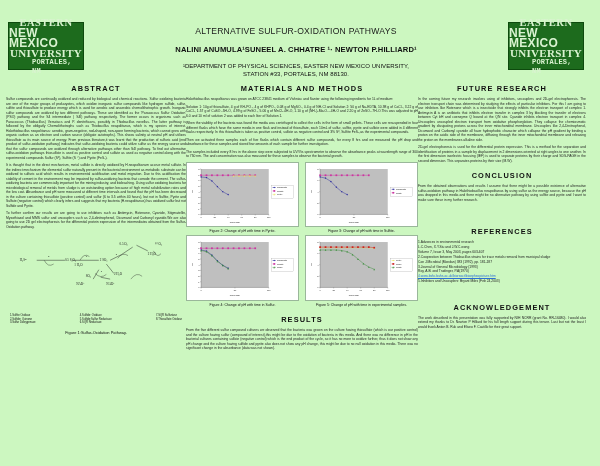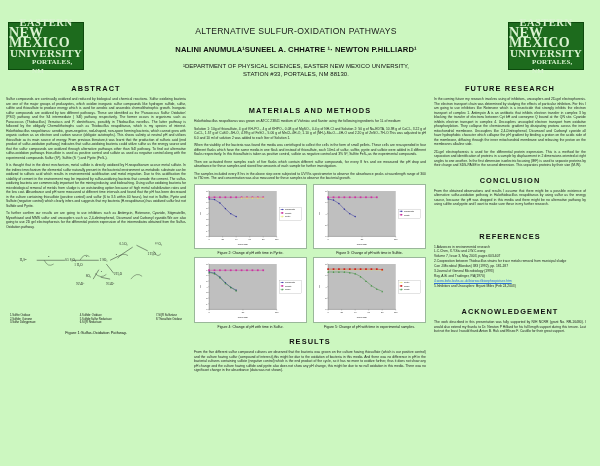--- a/index.html
+++ b/index.html
@@ -12,33 +12,33 @@
   .poster{position:relative;width:592px;height:466px;box-sizing:border-box;}
 
   
   .header{display:flex;align-items:flex-start;justify-content:space-between;padding:22px 8px 0 8px;}
   .logo{
     width:76px;height:48px;background:#1d6b1d;border:1px solid #0d4a0d;
     display:flex;flex-direction:column;justify-content:center;align-items:center;
     padding:1px 0;box-sizing:border-box;flex:0 0 auto;
   }
   .logo .l1{font-family:"Liberation Serif",serif;color:#d9f3d0;font-size:10.5px;letter-spacing:.5px;line-height:11px;font-weight:700;}
-  .logo .l2{font-family:Liberation Serif, serif;color:#d9f3d0;font-size:14px;letter-spacing:.3px;line-height:10px;font-weight:700;}
+  .logo .l2{font-family:Liberation Sans, sans-serif;color:#d9f3d0;font-size:12px;letter-spacing:.3px;line-height:10px;font-weight:700;}
   .logo .l3{font-family:"Liberation Serif",serif;color:#d9f3d0;font-size:11px;letter-spacing:.3px;line-height:10px;font-weight:700;}
-  .logo .l4{font-family:Liberation Serif, serif;color:#d9f3d0;font-size:7px;letter-spacing:.2px;line-height:9px;font-weight:700;padding-left:23px;}
+  .logo .l4{font-family:Liberation Mono, monospace;color:#d9f3d0;font-size:7px;letter-spacing:.2px;line-height:9px;font-weight:700;padding-left:23px;}
   .titlewrap{flex:1;text-align:center;padding:4px 6px 0 6px;}
   .maintitle{font-size:8.6px;letter-spacing:.25px;margin-bottom:9px;color:#1a1a1a;}
   .authors{font-size:7.6px;font-weight:700;letter-spacing:.1px;margin-bottom:8px;}
   .affil{font-size:6px;line-height:8px;letter-spacing:.05px;}
 
   
-  .cols{display:flex;padding:4px 6px 0 6px;gap:8px;}
+  .cols{display:flex;padding:4px 6px 0 6px;}
   .col{flex:1;min-width:0;}
   .col.left{flex:0 0 180px;}
-  .col.mid{flex:0 0 232px;margin-top:22px;}
+  .col.mid{flex:0 0 232px;}
   .col.right{flex:1;}
 
   .sechead{
     text-align:center;font-weight:700;font-size:7.4px;letter-spacing:1.1px;
     margin:2px 0 4px 0;color:#111;
   }
   .body-text{
     font-size:3.35px;line-height:4.5px;text-align:justify;color:#1c1c1c;
     letter-spacing:.02px;
   }

